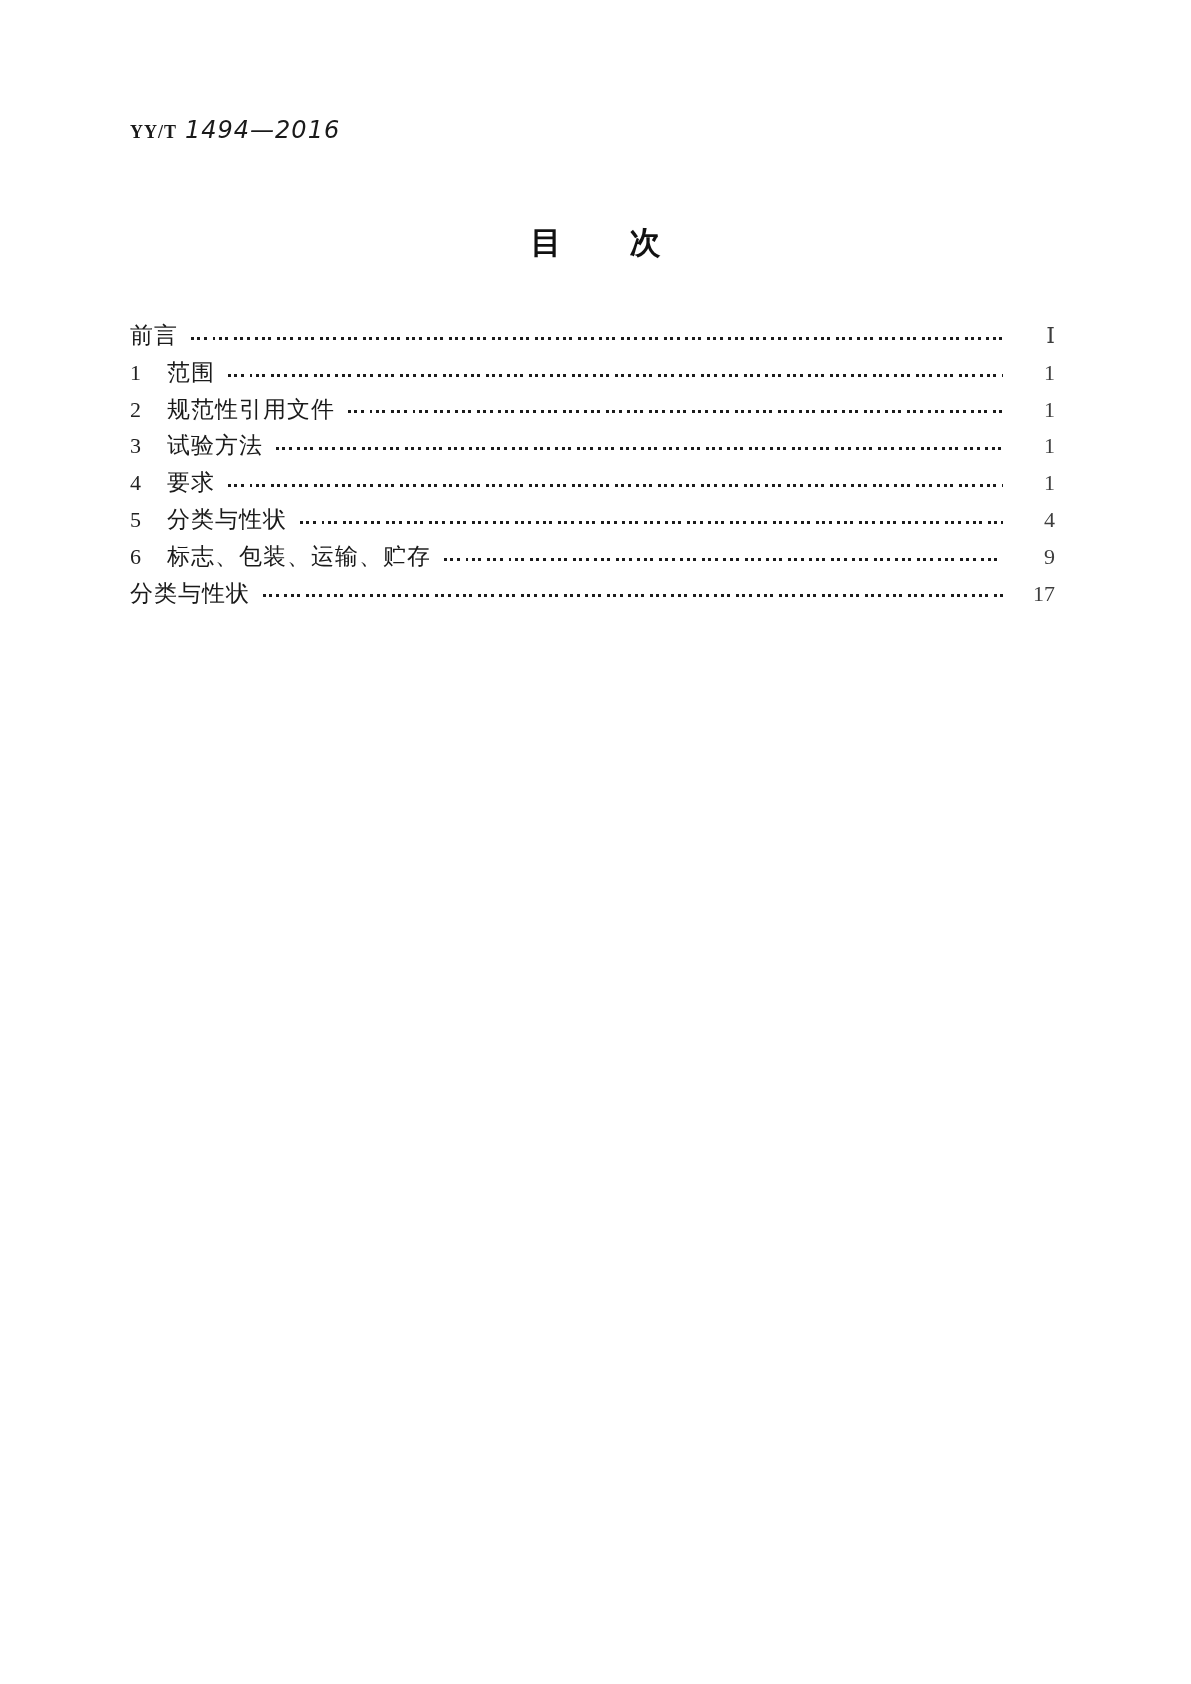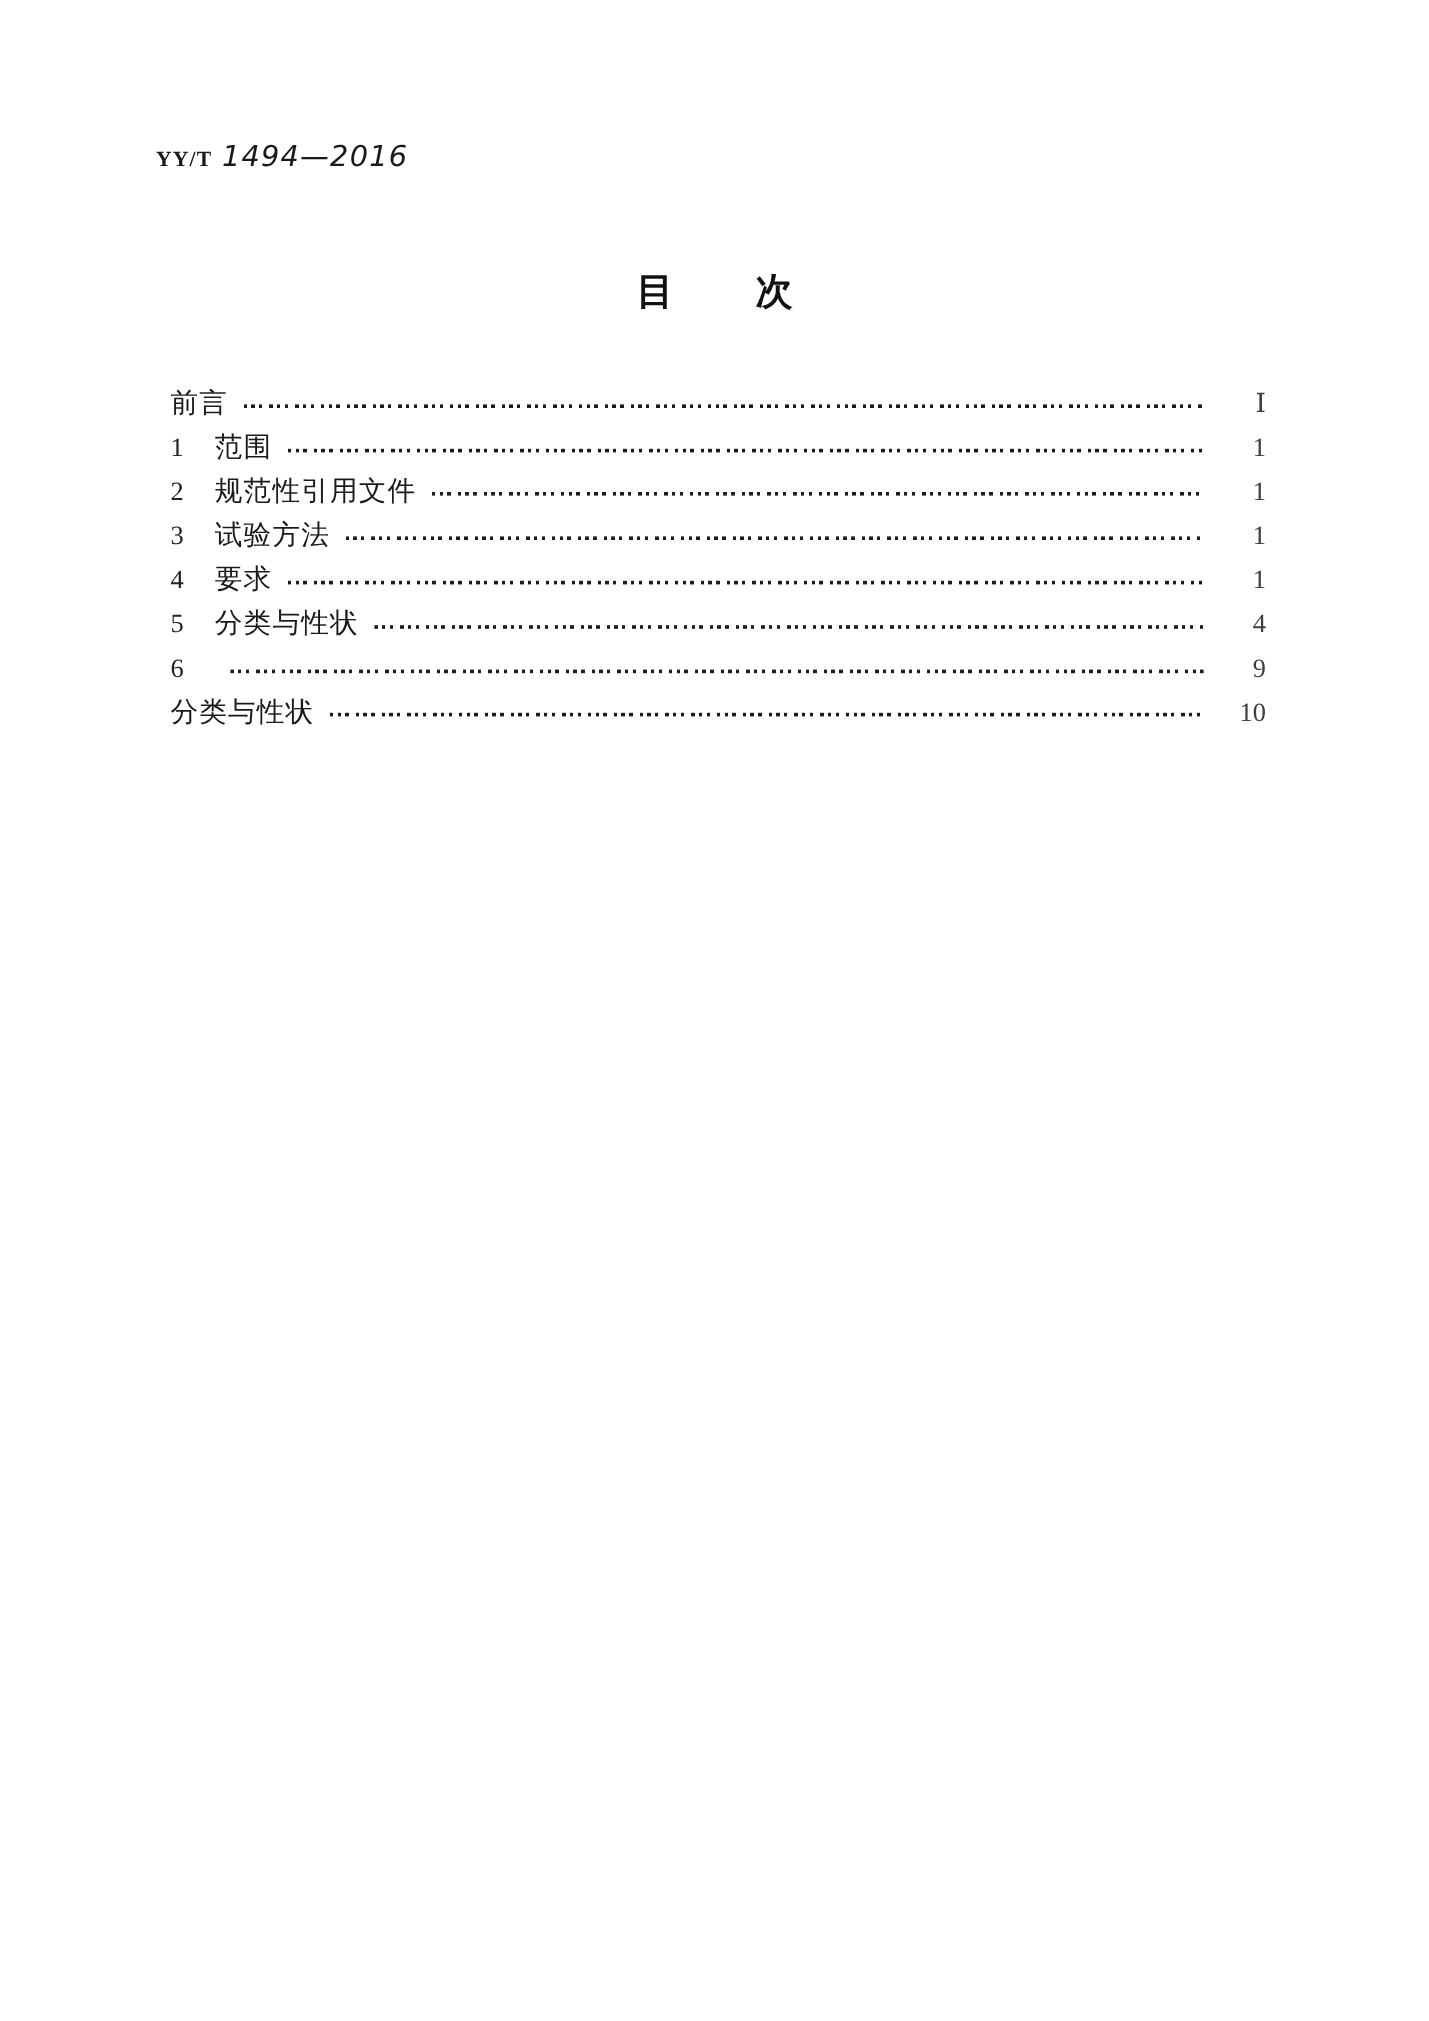--- a/index.html
+++ b/index.html
@@ -57,21 +57,20 @@
     left: 130px;
     width: 925px;
   }
   .toc-row {
     display: flex;
     align-items: flex-end;
     height: 36.8px;
     font-size: 23px;
     line-height: 36.8px;
     white-space: nowrap;
-    margin-left: 12px;
   }
   .toc-num {
     width: 37px;
     flex: 0 0 37px;
     font-family: "Liberation Serif", "DejaVu Serif", serif;
     font-size: 22px;
     color: #222;
   }
   .toc-num:empty { display: none; }
   .toc-label {
@@ -155,25 +154,26 @@
 
     <div class="toc-row">
         <span class="toc-num">5</span>
         <span class="toc-label">分类与性状</span>
         <span class="toc-leader"></span>
         <span class="toc-page">4</span>
       </div>
 
     <div class="toc-row">
         <span class="toc-num">6</span>
+        <span class="toc-label">标志、包装、运输、贮存</span>
         <span class="toc-leader"></span>
         <span class="toc-page">9</span>
       </div>
 
     <div class="toc-row">
         <span class="toc-label">分类与性状</span>
         <span class="toc-leader"></span>
-        <span class="toc-page">10</span>
+        <span class="toc-page">17</span>
       </div>
 
   </div>
 
 </div>
 
 </body></html>

